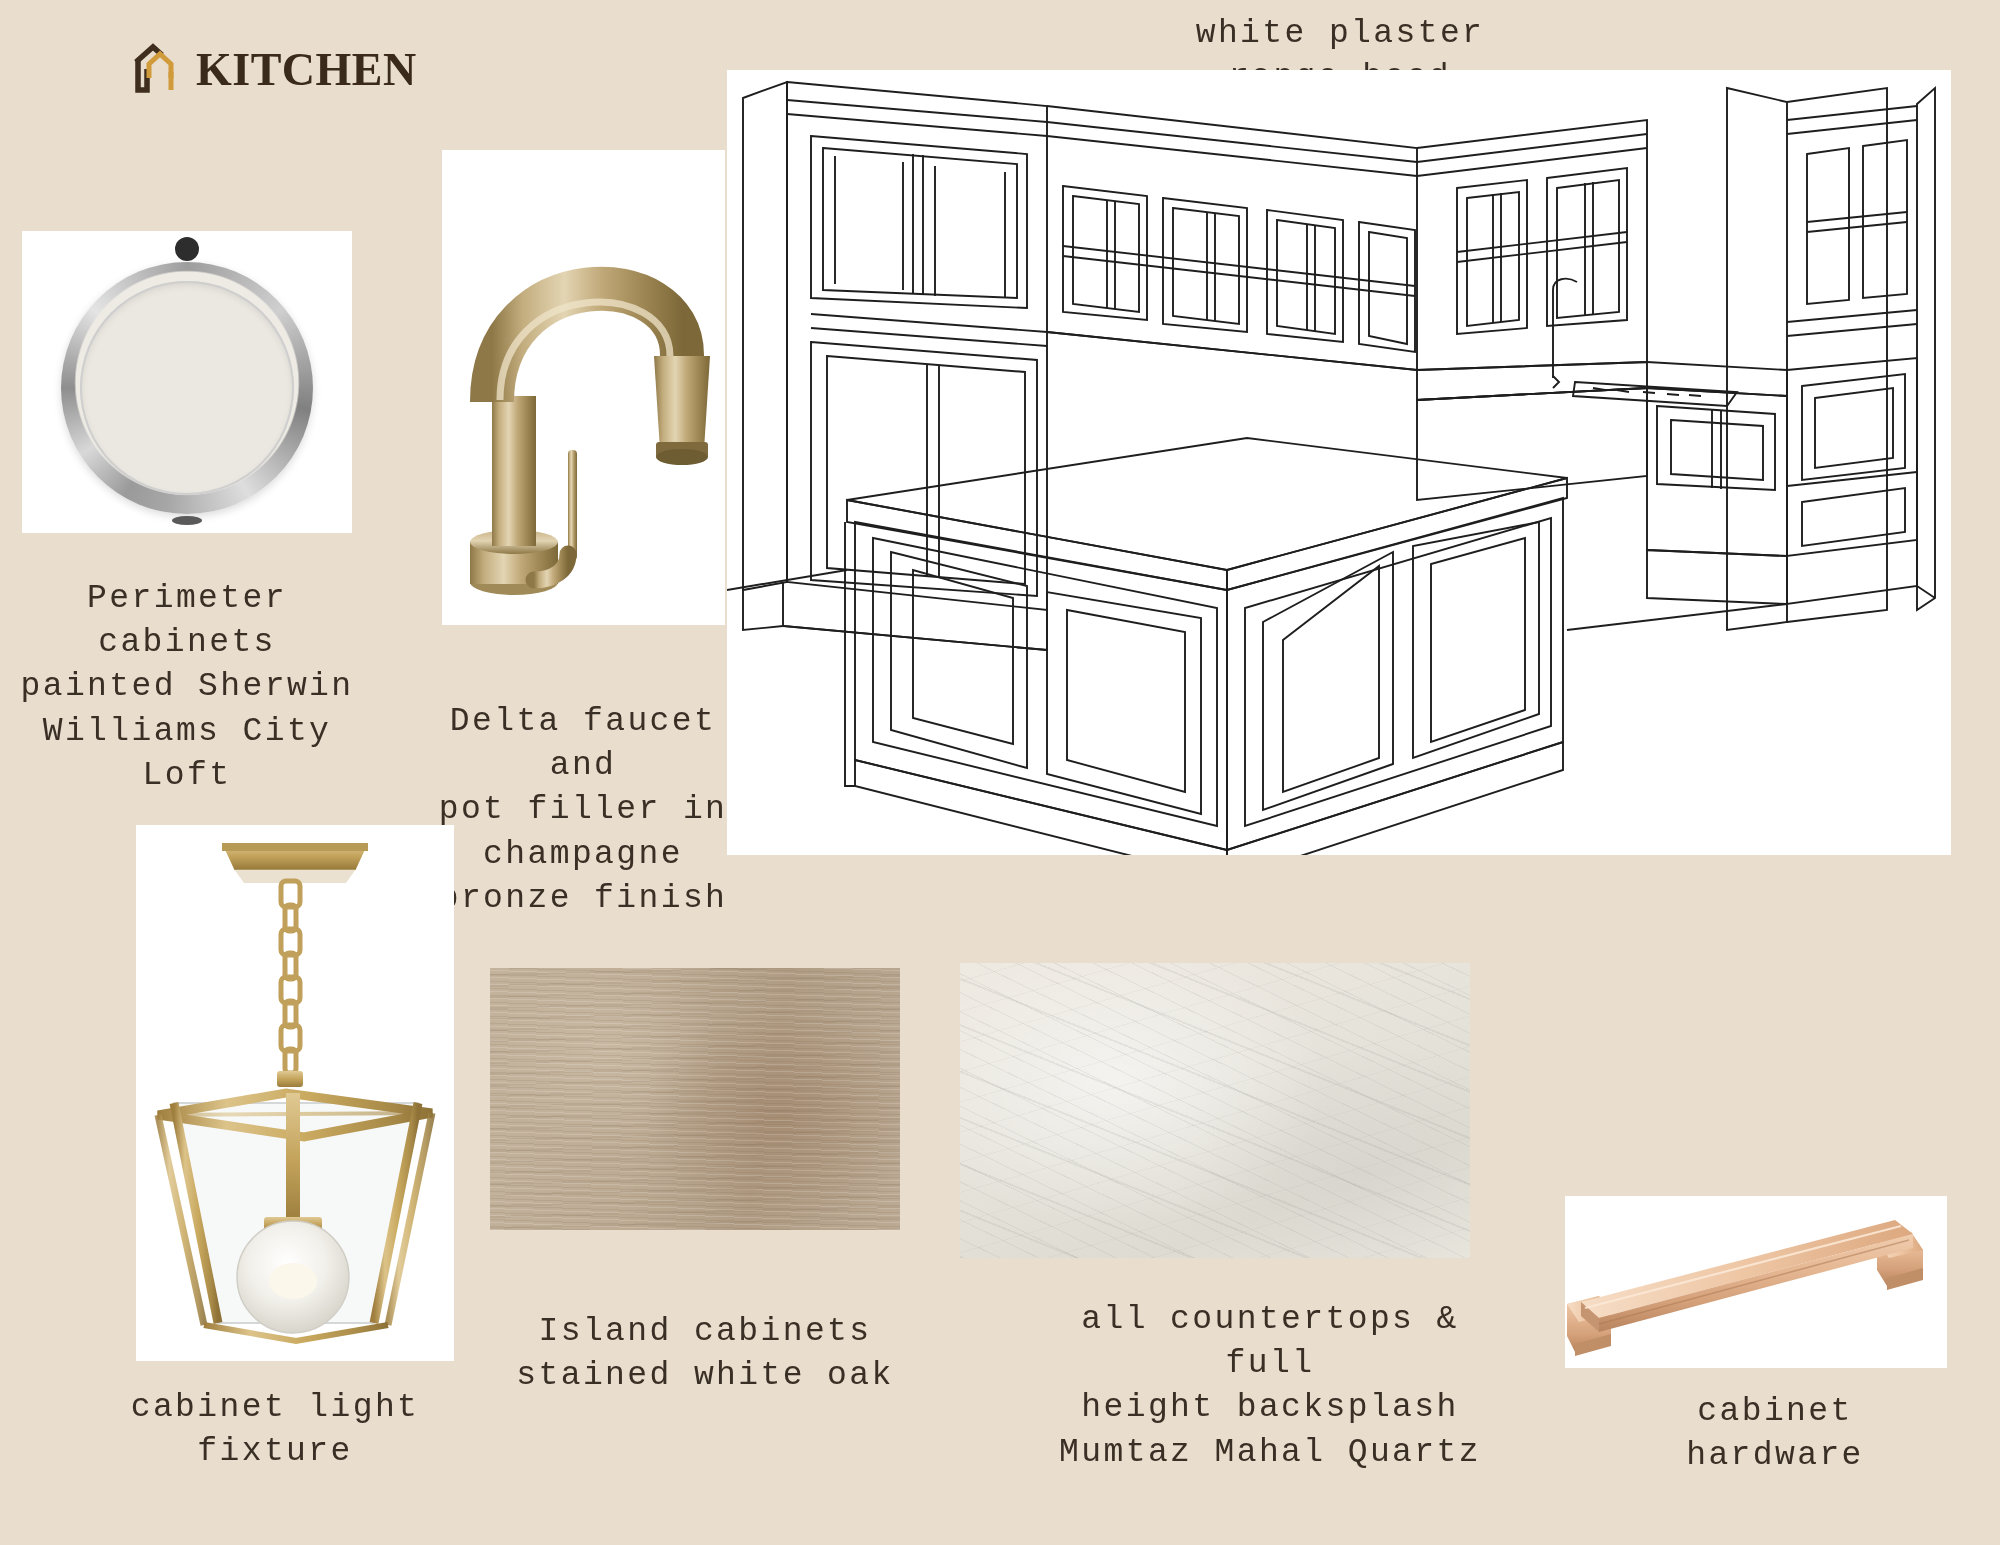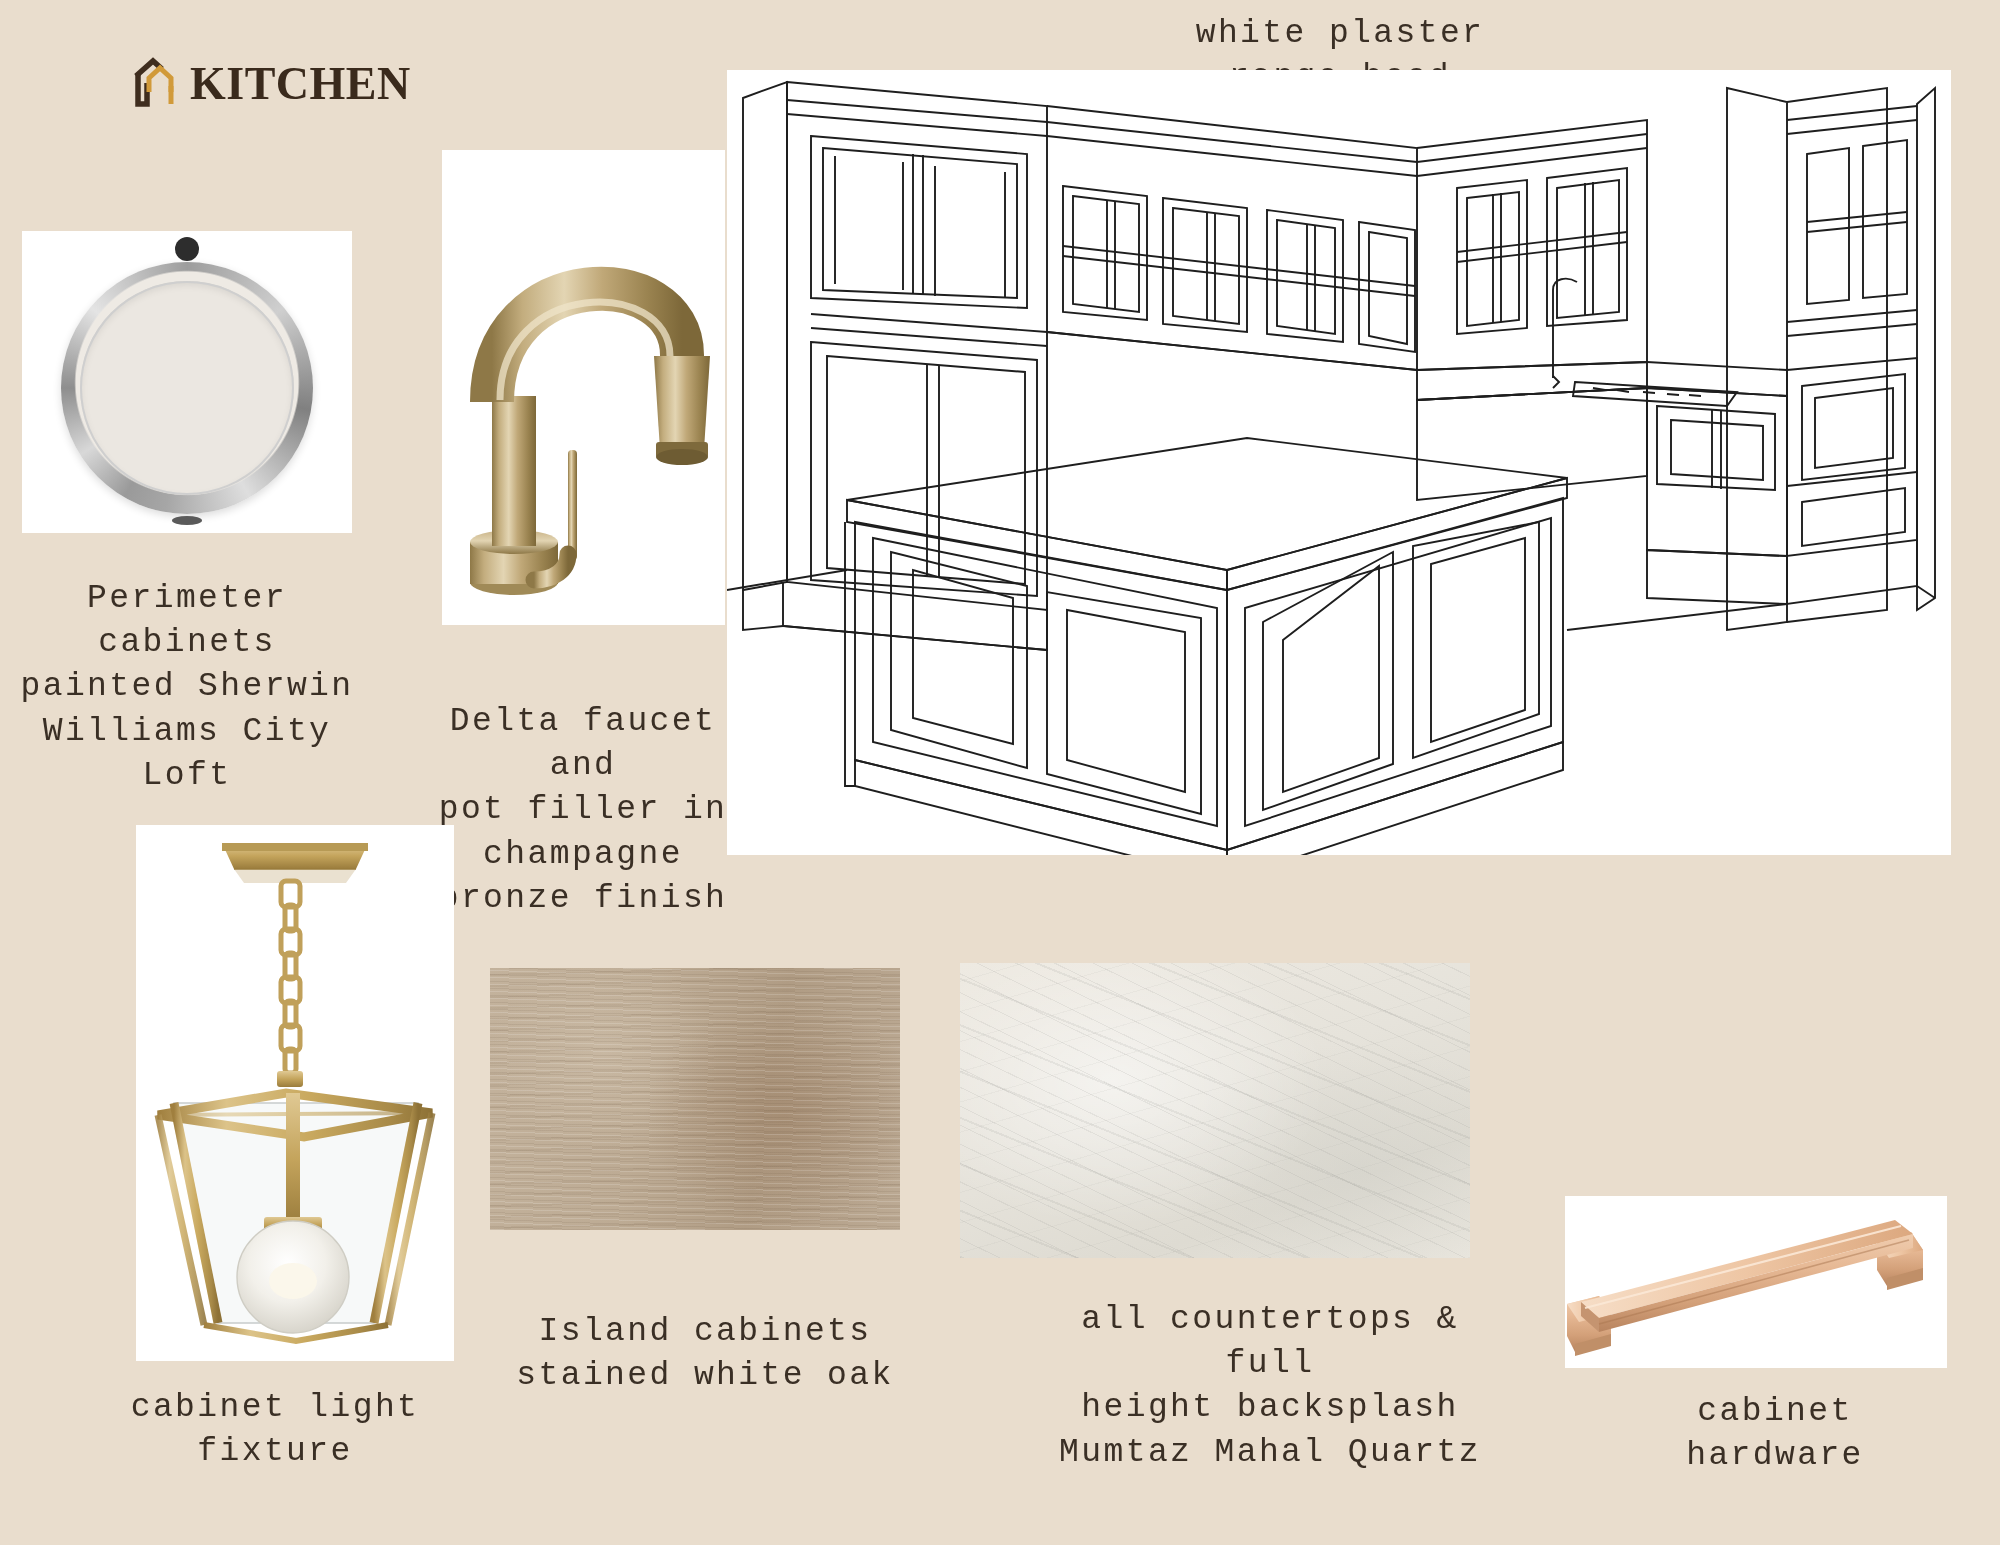--- a/index.html
+++ b/index.html
@@ -31,24 +31,24 @@
     text-align: center;
     line-height: 1.34;
     font-size: 33px;
     white-space: pre-line;
   }
 
   
   .logo-wrap {
     position: absolute;
     left: 128px;
-    top: 52px;
+    top: 38px;
     display: flex;
     align-items: center;
-    gap: 0;
+    gap: 6px;
   }
   .logo-mark { width: 62px; height: 62px; display: block; }
   .logo-text {
     font-family: "Liberation Serif", "DejaVu Serif", serif;
     font-weight: bold;
     font-size: 46px;
     letter-spacing: 0.5px;
     color: #3a2a1c;
   }
 

